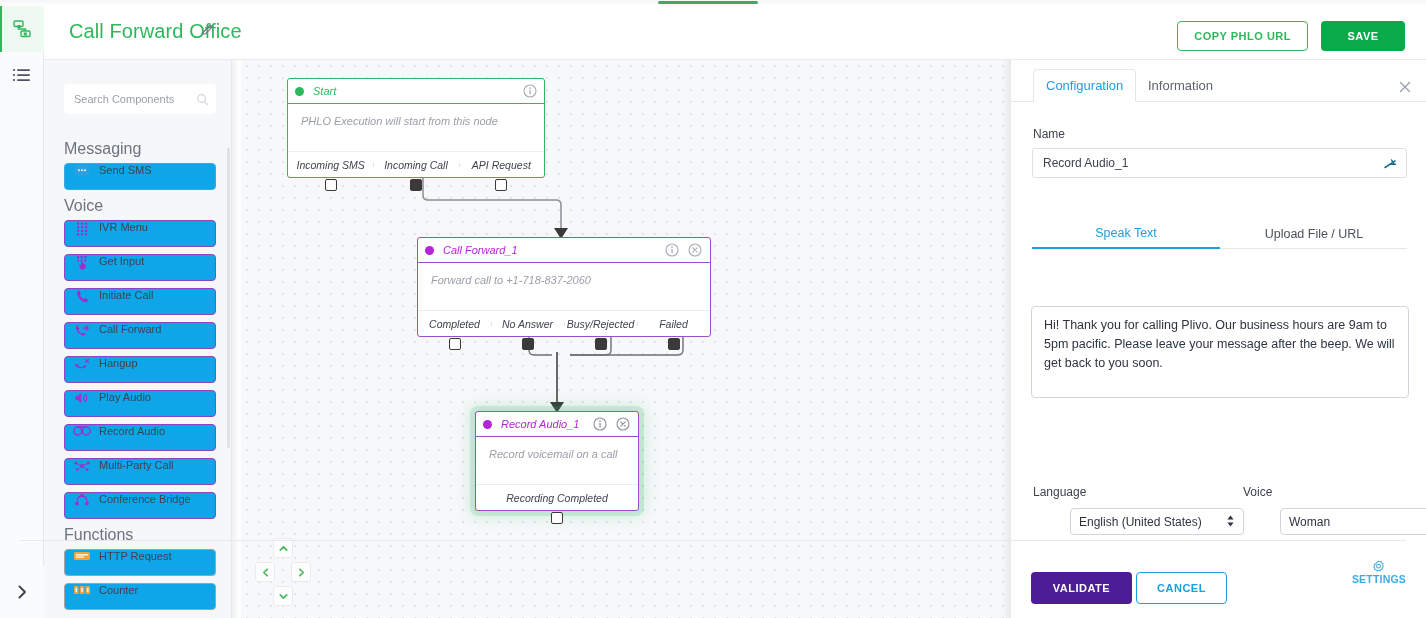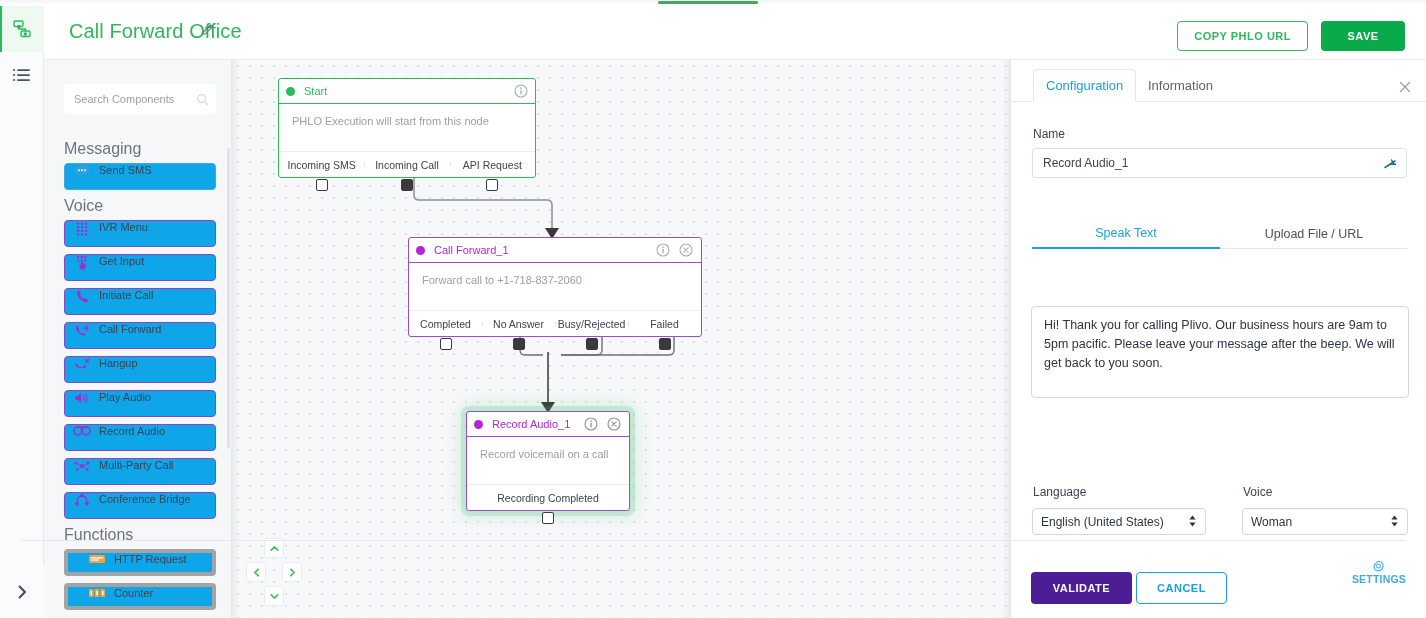--- a/index.html
+++ b/index.html
@@ -100,35 +100,36 @@
   }
   .comp {
     position: relative; margin: 0 0 7px 20px; width: 152px; height: 27px;
     background: #0ea5e9; border-radius: 4px;
     display: flex; align-items: flex-start; cursor: pointer;
   }
   .comp .ic { width: 34px; display: flex; align-items: center; justify-content: center; }
   .comp .lb { font-size: 11px; color: #3d4350; }
   .comp.msg  { border: 1px solid #3fa8e0; }
   .comp.voice{ border: 1px solid #8e44c4; }
-  .comp.fn   { border: 4px solid #a3a3a3; padding-left: 12px; }
+  .comp.fn   { border: 1px solid #a3a3a3; }
 
   .side-list { position: absolute; left: 0; top: 80px; width: 188px; }
   .side-scroll {
     position: absolute; right: 1px; top: 88px; width: 3px; height: 300px;
     background: #dfe2e7; border-radius: 2px;
   }
 
   
   .canvas {
-    position: absolute; left: 232px; top: 60px; width: 778px; height: 558px;
+    position: absolute; left: 241px; top: 60px; width: 778px; height: 558px;
     background-color: #f7f8fa;
     background-image: radial-gradient(#dfe2e8 1px, transparent 1px);
     background-size: 12px 12px;
     overflow: hidden;
+    font-style: italic;
   }
   .canvas-edge-l {
     position: absolute; left: 232px; top: 60px; width: 8px; height: 558px;
     background: linear-gradient(to right, rgba(0,0,0,.055), rgba(0,0,0,0));
   }
   .canvas-edge-r {
     position: absolute; left: 1002px; top: 60px; width: 8px; height: 558px;
     background: linear-gradient(to left, rgba(0,0,0,.055), rgba(0,0,0,0));
   }
 
@@ -256,21 +257,21 @@
     padding: 9px 12px; font-size: 12.5px; line-height: 19px; color: #2d3440;
     font-family: "Liberation Sans", sans-serif; resize: none; outline: none;
   }
 
   .lbl-lang  { left: 22px; top: 425px; }
   .lbl-voice { left: 232px; top: 425px; }
 
   .sel {
     position: absolute; height: 27px; border: 1px solid #cfd6dd; border-radius: 4px;
     background: #fff; display: flex; align-items: center;
-    padding: 0 8px; font-size: 12px; color: #2d3440; cursor: pointer;
+    padding: 0 8px; font-size: 12px; color: #2d3440; cursor: pointer; margin-left: 38px;
   }
   .sel-lang  { left: 21px;  top: 448px; width: 174px; }
   .sel-voice { left: 231px; top: 448px; width: 166px; }
   .sel .caret { margin-left: auto; line-height: 1; }
 
   .settings-link {
     position: absolute; right: 20px; top: 500px;
     display: flex; align-items: center; cursor: pointer; flex-direction: column;
   }
   .settings-link .txt {

